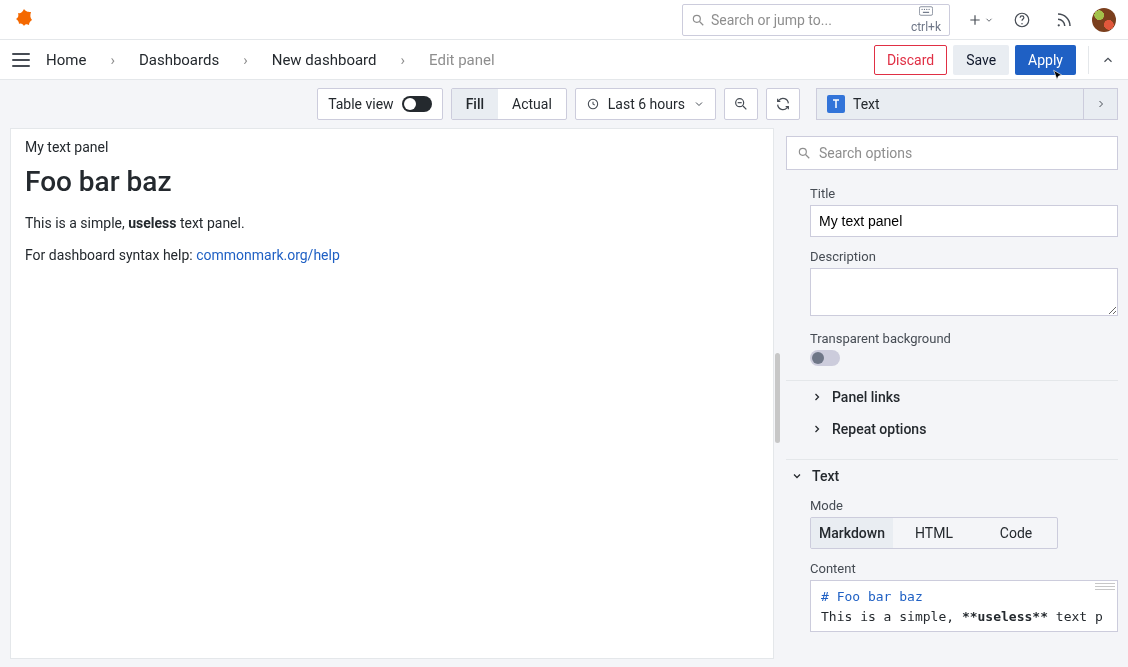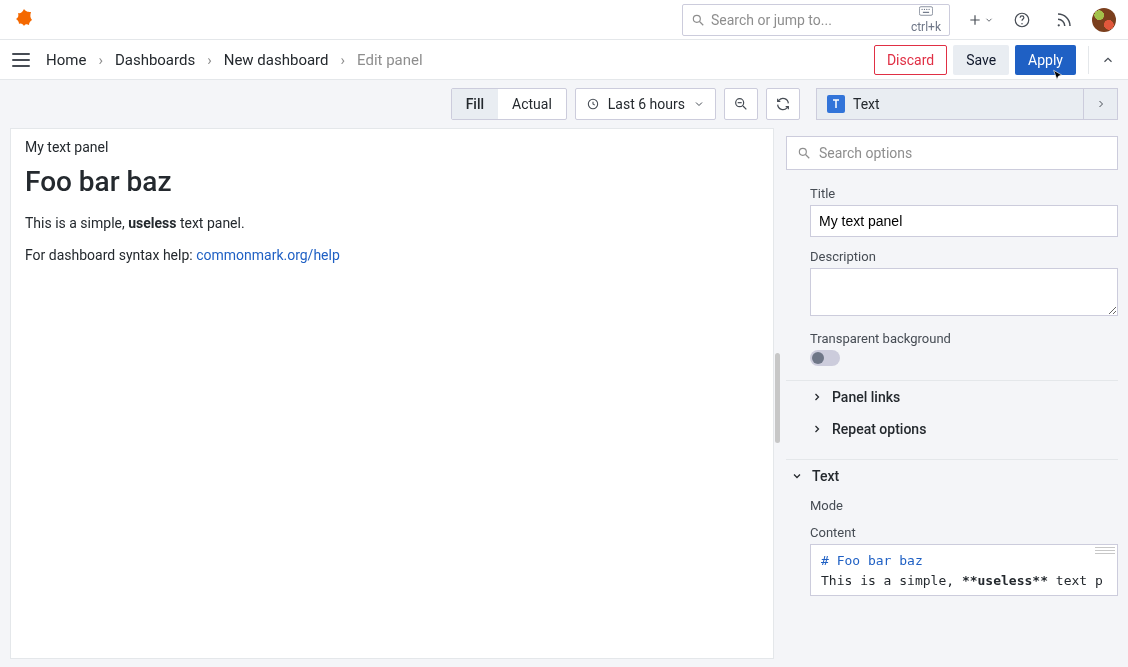--- a/index.html
+++ b/index.html
@@ -15,21 +15,21 @@
   .top-icons { display: flex; align-items: center; gap: 14px; margin-left: 10px; }
   .icon-btn { width: 28px; height: 28px; display: flex; align-items: center; justify-content: center; color: #464c54; cursor: pointer; }
   .plus-combo { display: flex; align-items: center; gap: 2px; color: #464c54; }
   .avatar { width: 24px; height: 24px; border-radius: 50%; background: #7b3f1d; position: relative; overflow: hidden; }
   .avatar::before { content:""; position:absolute; inset:0; background: radial-gradient(circle at 30% 30%, #a3c14a 20%, transparent 21%), radial-gradient(circle at 70% 70%, #e0573b 20%, transparent 21%); }
 
   
   .crumbbar { height: 40px; display: flex; align-items: center; padding: 0 12px; border-bottom: 1px solid #e4e7ea; gap: 10px; }
   .hamburger { width: 24px; height: 24px; display: flex; flex-direction: column; justify-content: center; gap: 4px; cursor: pointer; }
   .hamburger span { display: block; height: 2px; width: 18px; background: #464c54; border-radius: 1px; }
-  .crumbs { display: flex; align-items: center; gap: 12px; font-size: 15px; }
+  .crumbs { display: flex; align-items: center; gap: 24px; font-size: 15px; }
   .crumb-link { color: #24292e; }
   .crumb-sep { color: #8e8e8e; }
   .crumb-current { color: #8e8e8e; }
   .crumbbar-spacer { flex: 1; }
   .btn { height: 30px; padding: 0 12px; border-radius: 2px; font-size: 14px; display: inline-flex; align-items: center; cursor: pointer; border: 1px solid transparent; }
   .btn-discard { border: 1px solid #e02f44; color: #e02f44; background: #fff; }
   .btn-save { background: #e9edf2; color: #0f172a; }
   .btn-apply { background: #1f60c4; color: #fff; position: relative; }
   .cursor-arrow { position: absolute; bottom: -11px; right: 8px; color: #000; }
   .crumb-actions { display: flex; gap: 6px; align-items: center; }
@@ -169,20 +169,24 @@
     <div class="chevup-box">
       <svg width="14" height="14" viewBox="0 0 24 24">
           <path d="M6 15l6-6 6 6" stroke="#464c54" stroke-width="2" fill="none"></path>
         </svg>
     </div>
   </div>
 </div>
 
 <div class="toolrow">
   <div class="toolrow-left">
+    <div class="pill tableview">
+      <span>Table view</span>
+      <div class="switch off"></div>
+    </div>
     <div class="pill fill-actual">
       <div class="seg active">Fill</div>
       <div class="seg">Actual</div>
     </div>
     <div class="pill timepicker">
       <svg width="14" height="14" viewBox="0 0 24 24">
           <circle cx="12" cy="12" r="8" stroke="#464c54" stroke-width="1.8" fill="none"></circle>
           <path d="M12 8v4l3 2" stroke="#464c54" stroke-width="1.8" fill="none"></path>
         </svg>
       <span>Last 6 hours</span>
@@ -283,19 +287,24 @@
       <span class="chev">
           <svg width="12" height="12" viewBox="0 0 24 24">
             <path d="M6 9l6 6 6-6" stroke="#24292e" stroke-width="2.5" fill="none"></path>
           </svg>
         </span>
       <span>Text</span>
     </div>
 
     <div class="opt-section">
       <div class="opt-label">Mode</div>
+      <div class="radio-group">
+        <div class="ritem active">Markdown</div>
+        <div class="ritem">HTML</div>
+        <div class="ritem">Code</div>
+      </div>
 
       <div class="opt-label" style="margin-top:12px">Content</div>
       <div class="content-editor"><span class="md-h"># Foo bar baz</span>
 <span>This is a simple, </span><span class="md-b">**useless**</span><span> text p</span><div class="editor-minimap"></div></div>
     </div>
   </div>
 </div>
 
 </body></html>

